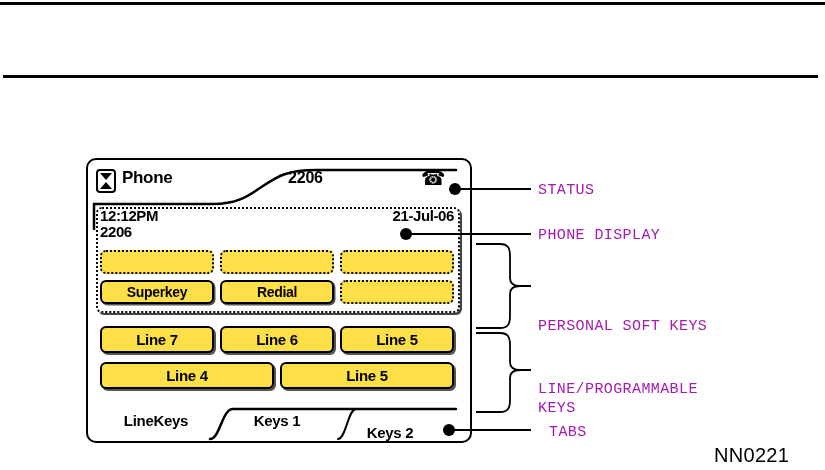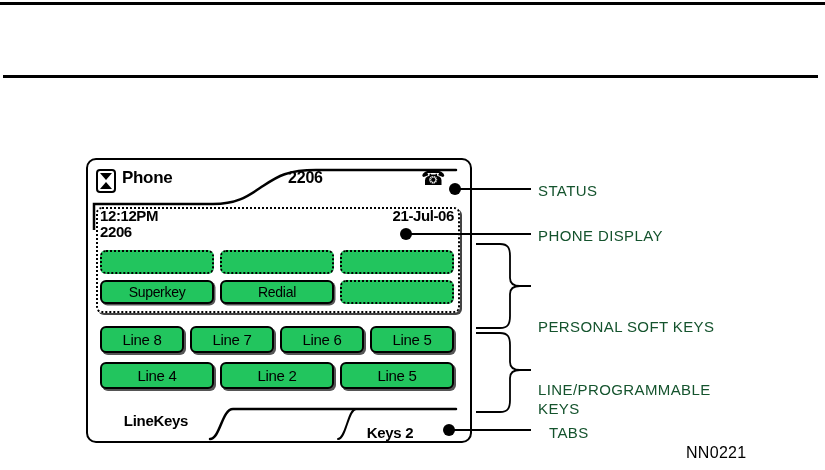--- a/index.html
+++ b/index.html
@@ -141,24 +141,24 @@
   }
   .key {
     flex: 1;
     height: 24px;
     box-sizing: border-box;
     border-radius: 6px;
     display: flex;
     align-items: center;
     justify-content: center;
     font-size: 14px;
-    font-weight: normal;
+    font-weight: bold;
     letter-spacing: -0.3px;
     white-space: nowrap;
-    background: #22c55e;
+    background: #fde047;
   }
   .key.empty  { border: 2px dotted #000; }
   .key.filled { border: 2px solid #000; box-shadow: 1.5px 1.5px 0 #555; }
 
   #softkeys-row1 { left: 12px; top: 90px;  width: 354px; }
   #softkeys-row2 { left: 12px; top: 120px; width: 354px; }
 
   
   #softkey-region {
     position: absolute;
@@ -212,32 +212,33 @@
     left: 0; top: 0;
     width: 825px; height: 470px;
     pointer-events: none;
   }
   .callout-label {
     position: absolute;
     font-size: 15px;
     letter-spacing: 0.4px;
     line-height: 19px;
     white-space: pre-line;
-    color: #14532d;
+    color: #a21caf;
+    font-family: Liberation Mono, monospace;
   }
   #label-status         { left: 538px; top: 181px; }
   #label-phone-display  { left: 538px; top: 226px; }
   #label-personal-keys  { left: 538px; top: 277px; margin-top: 40px; }
   #label-line-keys      { left: 538px; top: 380px; }
   #label-tabs           { left: 538px; top: 423px; margin-left: 11px; }
 
   #figure-caption {
     position: absolute;
-    left: 686px; top: 444px;
-    font-size: 16px;
+    left: 714px; top: 444px;
+    font-size: 20px;
     letter-spacing: 0.3px;
     white-space: nowrap;
   }
 </style>
 </head>
 <body>
 
 <div class="page-rule" id="rule-top"></div>
 <div class="page-rule" id="rule-second"></div>
 
@@ -271,38 +272,37 @@
     <div class="key empty"></div>
   </div>
 
   <div class="key-grid" id="softkeys-row2">
     <div class="key filled">Superkey</div>
     <div class="key filled">Redial</div>
     <div class="key empty"></div>
   </div>
 
   <div class="key-grid" id="linekeys-row1">
-    <div class="key line">Line 8</div>
     <div class="key line">Line 7</div>
     <div class="key line">Line 6</div>
     <div class="key line">Line 5</div>
   </div>
 
   <div class="key-grid" id="linekeys-row2">
     <div class="key line">Line 4</div>
-    <div class="key line">Line 2</div>
     <div class="key line">Line 5</div>
   </div>
 
   <div id="tabs">
     <svg id="tabs-svg" viewBox="0 0 378 38">
       <path d="M 120 36 C 130 36 132 6 143 6 L 366 6" fill="none" stroke="#000" stroke-width="2.5" stroke-linecap="round"></path>
       <path d="M 248 36 C 256 36 258 6 266 6" fill="none" stroke="#000" stroke-width="2" stroke-linecap="round"></path>
     </svg>
     <div class="tab-label" id="tab-0">LineKeys</div>
+    <div class="tab-label" id="tab-1">Keys 1</div>
     <div class="tab-label" id="tab-2">Keys 2</div>
   </div>
 
 </div>
 
 <svg id="callouts" viewBox="0 0 825 470">
 
   <circle cx="455" cy="189" r="6" fill="#000"></circle>
   <line x1="455" y1="189" x2="531" y2="189" stroke="#000" stroke-width="2"></line>
 

